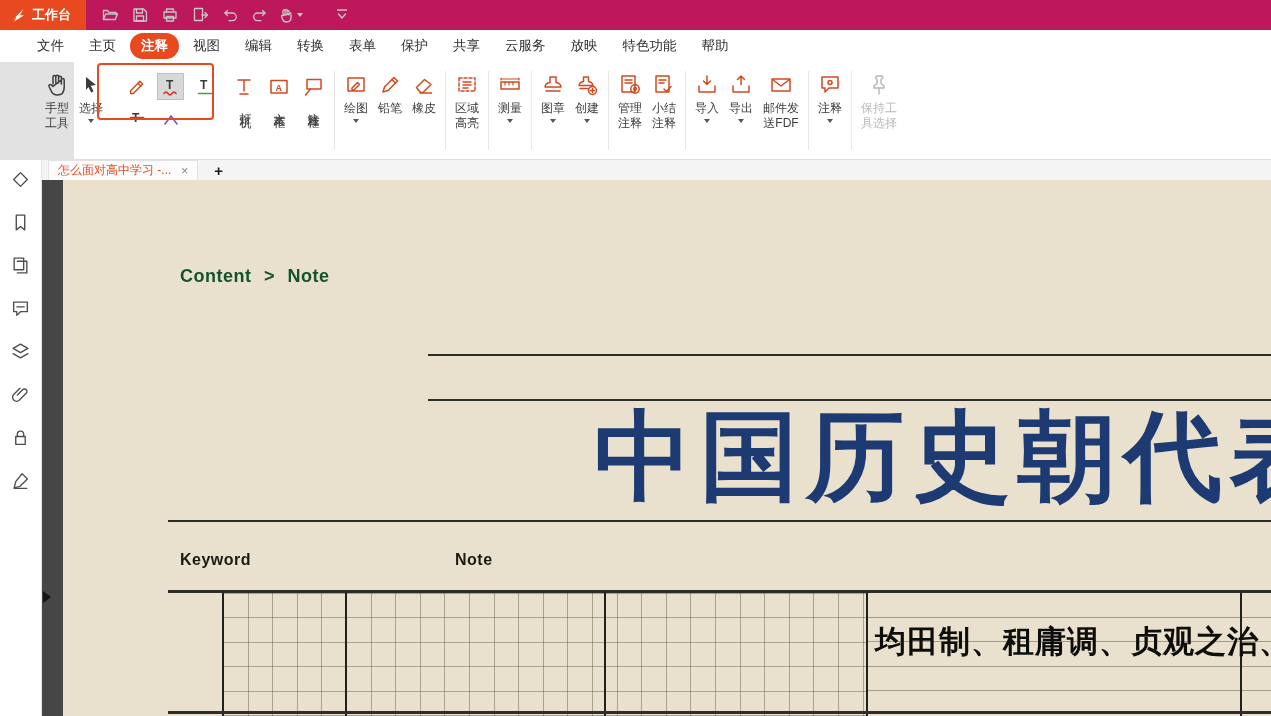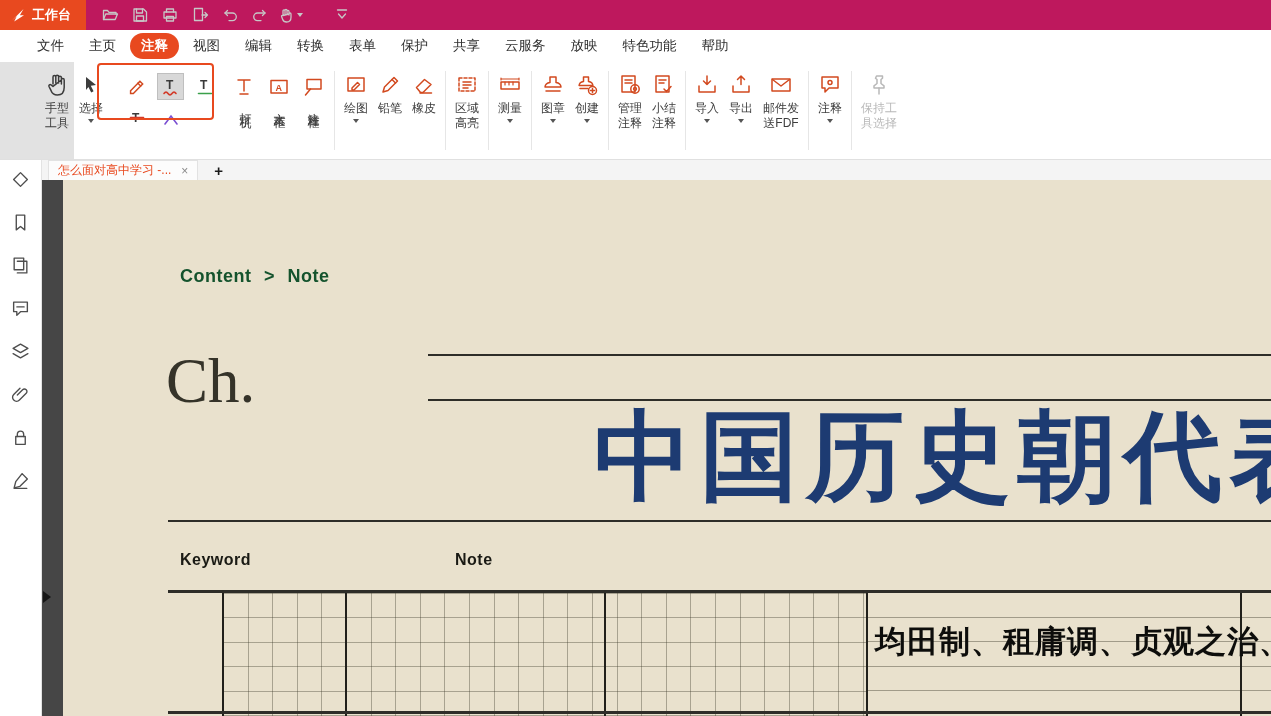--- a/index.html
+++ b/index.html
@@ -481,21 +481,20 @@
   </div>
 
   <div id="panel-handle">
       <div class="tri"></div>
     </div>
 
   <div id="docarea">
     <div id="paper">
 
       <div id="breadcrumb">Content &gt; Note</div>
-      <div id="chapter">Ch.</div>
 
       <div class="hline" style="left:365px; right:0; top:174px; height:2px;"></div>
       <div class="hline" style="left:365px; right:0; top:219px; height:2px;"></div>
 
       <div id="main-title">中国历史朝代表</div>
 
       <div class="hline" style="left:105px; right:0; top:340px; height:2px;"></div>
 
       <div id="kw-label">Keyword</div>
       <div id="note-label">Note</div>

